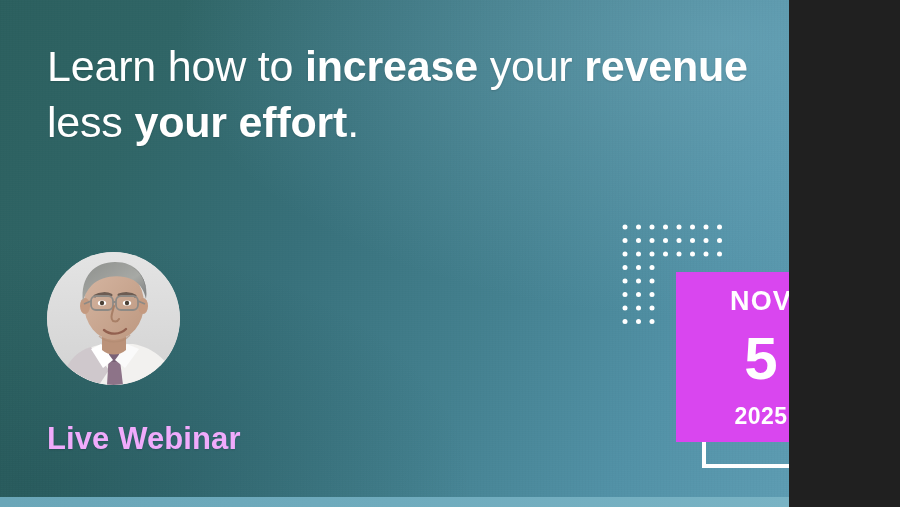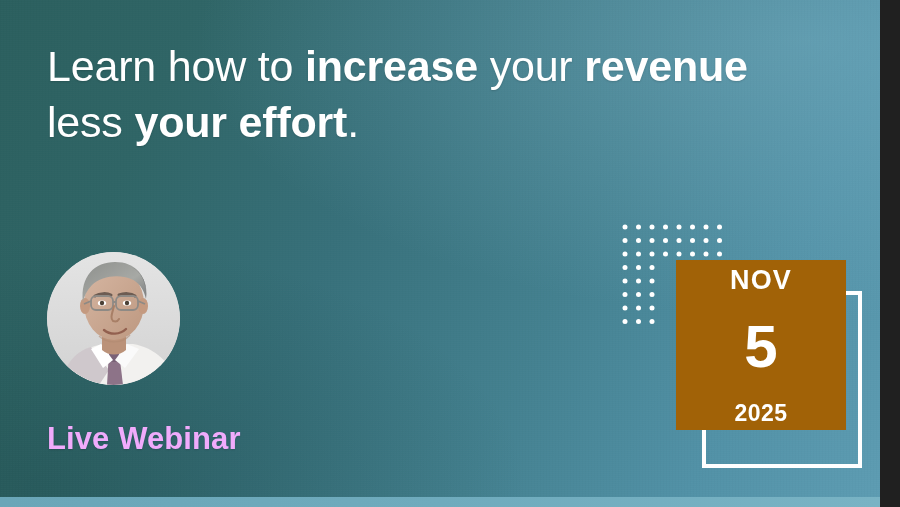--- a/index.html
+++ b/index.html
@@ -6,21 +6,21 @@
     margin: 0;
     padding: 0;
     background: #202020;
   }
   body {
     font-family: "Liberation Sans", sans-serif;
   }
 
   #banner {
     position: relative;
-    width: 880px;
+    width: 789px;
     height: 507px;
     overflow: hidden;
     background: #2d6060;
   }
 
   
   .bg-gradient {
     position: absolute;
     inset: 0;
     background:
@@ -114,30 +114,29 @@
     left: 702px;
     top: 291px;
     width: 160px;
     height: 177px;
     border: 4px solid #ffffff;
     box-sizing: border-box;
   }
   .date-card {
     position: absolute;
     left: 676px;
-    top: 260px;
+    top: 272px;
     width: 170px;
     height: 170px;
-    background: #a16207;
+    background: #d946ef;
     display: flex;
     flex-direction: column;
     align-items: center;
     justify-content: center;
     color: #ffffff;
-    gap: 9px;
   }
   .date-month {
     font-size: 27px;
     font-weight: 700;
     letter-spacing: 1.2px;
     line-height: 1;
     margin-top: 2px;
   }
   .date-day {
     font-size: 60px;

